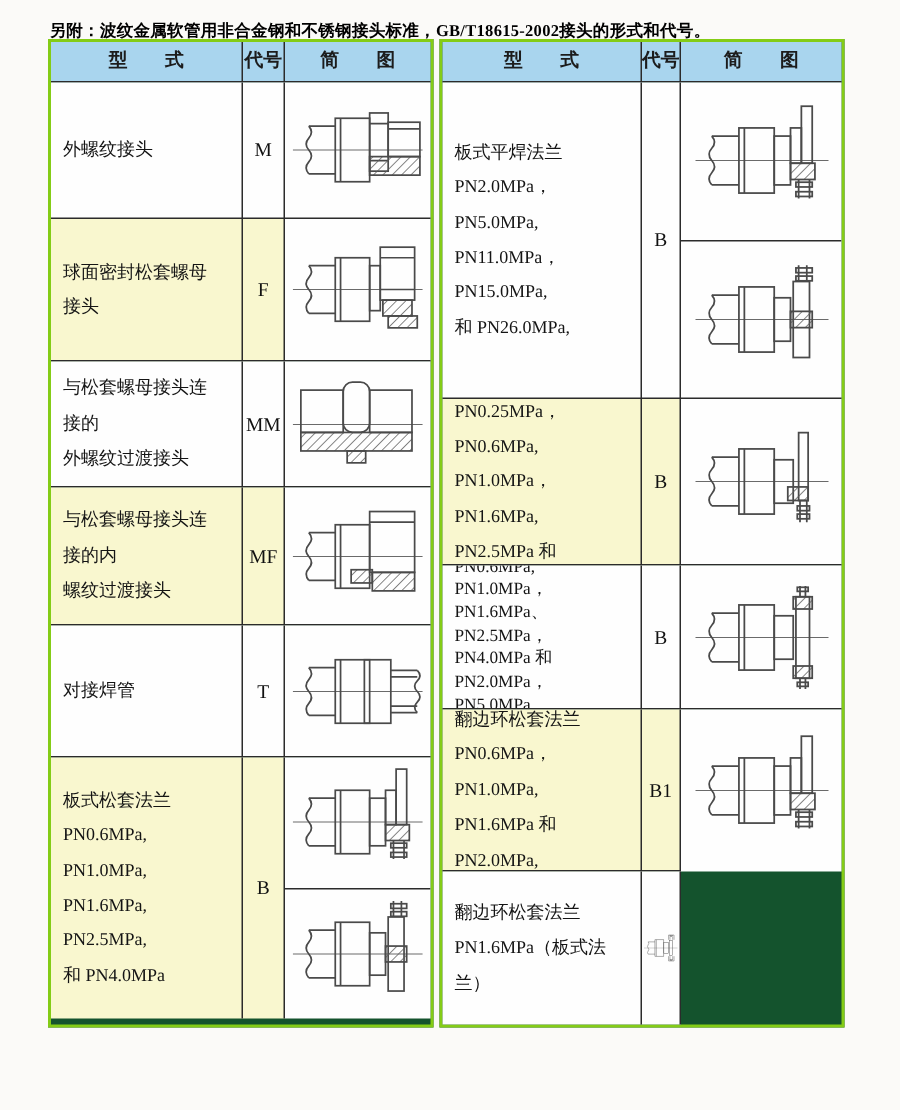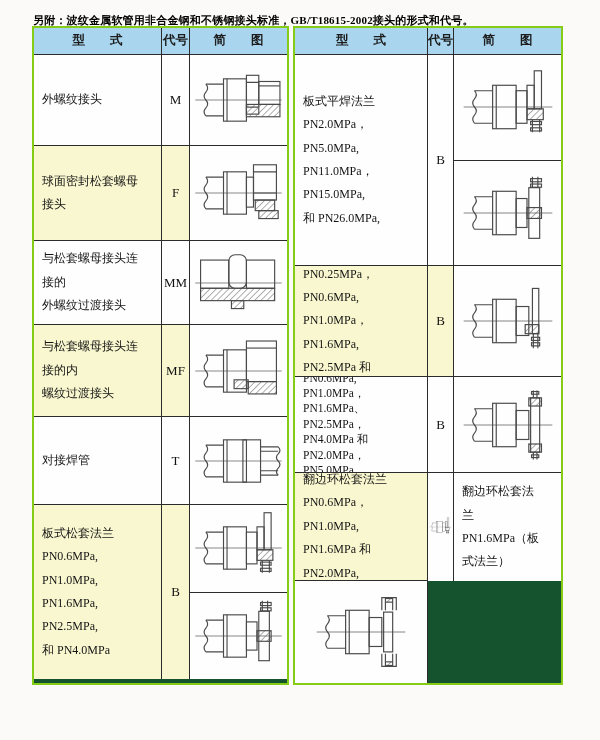--- a/index.html
+++ b/index.html
@@ -300,20 +300,21 @@
   <div class="c code">B</div>
   <div class="c diag">
     <svg class="dg">
         <use href="#d-fw2"></use>
       </svg>
   </div>
 
   <div class="c type hl">翻边环松套法兰
 PN0.6MPa，PN1.0MPa,
 PN1.6MPa 和 PN2.0MPa,</div>
+  <div class="c code hl">B1</div>
   <div class="c diag">
     <svg class="dg">
         <use href="#d-fup"></use>
       </svg>
   </div>
 
   <div class="c type">翻边环松套法兰
 PN1.6MPa（板式法兰）</div>
   <div class="c diag">
     <svg class="dg">

